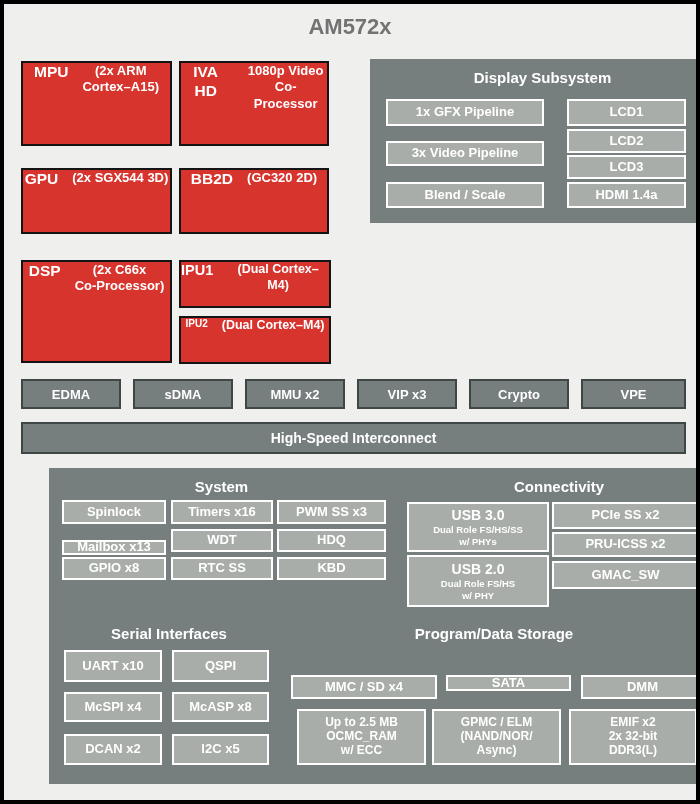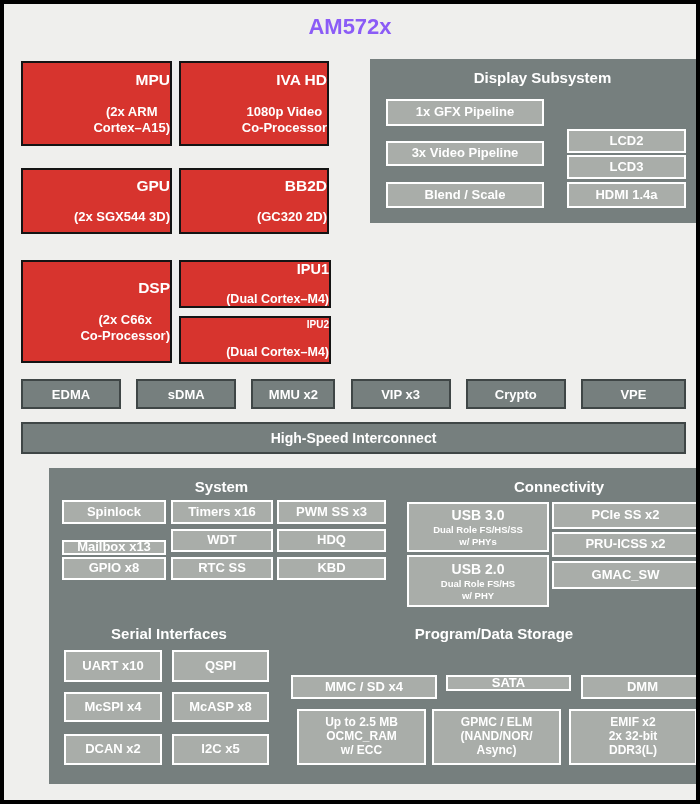--- a/index.html
+++ b/index.html
@@ -3,25 +3,25 @@
 <meta charset="utf-8">
 <style>
   html,body{margin:0;padding:0;background:#ffffff;}
   .page{
     position:relative;width:700px;height:804px;box-sizing:border-box;
     background:#efefed;border:4px solid #000;overflow:hidden;
     font-family:"Liberation Sans", sans-serif;
   }
   .chip-title{
     position:absolute;left:0;top:10px;width:100%;text-align:center;
-    font-size:22px;font-weight:bold;color:#8b5cf6;
+    font-size:22px;font-weight:bold;color:#737373;
   }
   .red{
     position:absolute;background:#d7342e;border:2px solid #141414;box-sizing:border-box;
-    color:#fff;display:flex;flex-direction:column;justify-content:center;align-items:flex-end;
+    color:#fff;display:flex;flex-direction:row;justify-content:center;align-items:flex-start;
     text-align:center;gap:14px;
   }
   .bt{font-weight:bold;font-size:15.5px;line-height:1.2;}
   .bs{font-weight:bold;font-size:13px;line-height:1.25;white-space:pre-line;}
   .panel{position:absolute;background:#767f7e;color:#fff;box-sizing:border-box;margin-left:28px;}
   .ptitle{position:absolute;text-align:center;font-weight:bold;font-size:15px;color:#fff;}
   .lite{
     position:absolute;background:#a9ada9;border:2px solid #fff;box-sizing:border-box;
     color:#fff;font-weight:bold;font-size:13px;
     display:flex;align-items:center;justify-content:center;text-align:center;line-height:1.15;
@@ -75,29 +75,30 @@
   <div class="red" style="left:175px;top:312px;width:152px;height:48px">
     <div class="bt" style="font-size:10px">IPU2</div>
     <div class="bs" style="font-size:12.5px">(Dual Cortex–M4)</div>
   </div>
 
   <div class="panel" style="left:338px;top:55px;width:345px;height:164px">
     <div class="ptitle" style="left:0;top:10px;width:100%">Display Subsystem</div>
     <div class="lite" style="left:16px;top:40px;width:158px;height:27px">1x GFX Pipeline</div>
     <div class="lite" style="left:16px;top:82px;width:158px;height:25px">3x Video Pipeline</div>
     <div class="lite" style="left:16px;top:123px;width:158px;height:26px">Blend / Scale</div>
+    <div class="lite" style="left:197px;top:40px;width:119px;height:27px">LCD1</div>
     <div class="lite" style="left:197px;top:70px;width:119px;height:24px">LCD2</div>
     <div class="lite" style="left:197px;top:96px;width:119px;height:24px">LCD3</div>
     <div class="lite" style="left:197px;top:123px;width:119px;height:26px">HDMI 1.4a</div>
   </div>
 
   <div class="dma-row">
     <div class="dark" style="width:100px">EDMA</div>
     <div class="dark" style="width:100px">sDMA</div>
-    <div class="dark" style="width:84px">MMU x2</div>
+    <div class="dark" style="width:100px">MMU x2</div>
     <div class="dark" style="width:100px">VIP x3</div>
     <div class="dark" style="width:100px">Crypto</div>
     <div class="dark" style="width:105px">VPE</div>
   </div>
 
   <div class="dark interconnect">High-Speed Interconnect</div>
 
   <div class="panel" style="left:17px;top:464px;width:665px;height:316px">
 
     <div class="ptitle" style="left:0;top:10px;width:345px">System</div>

